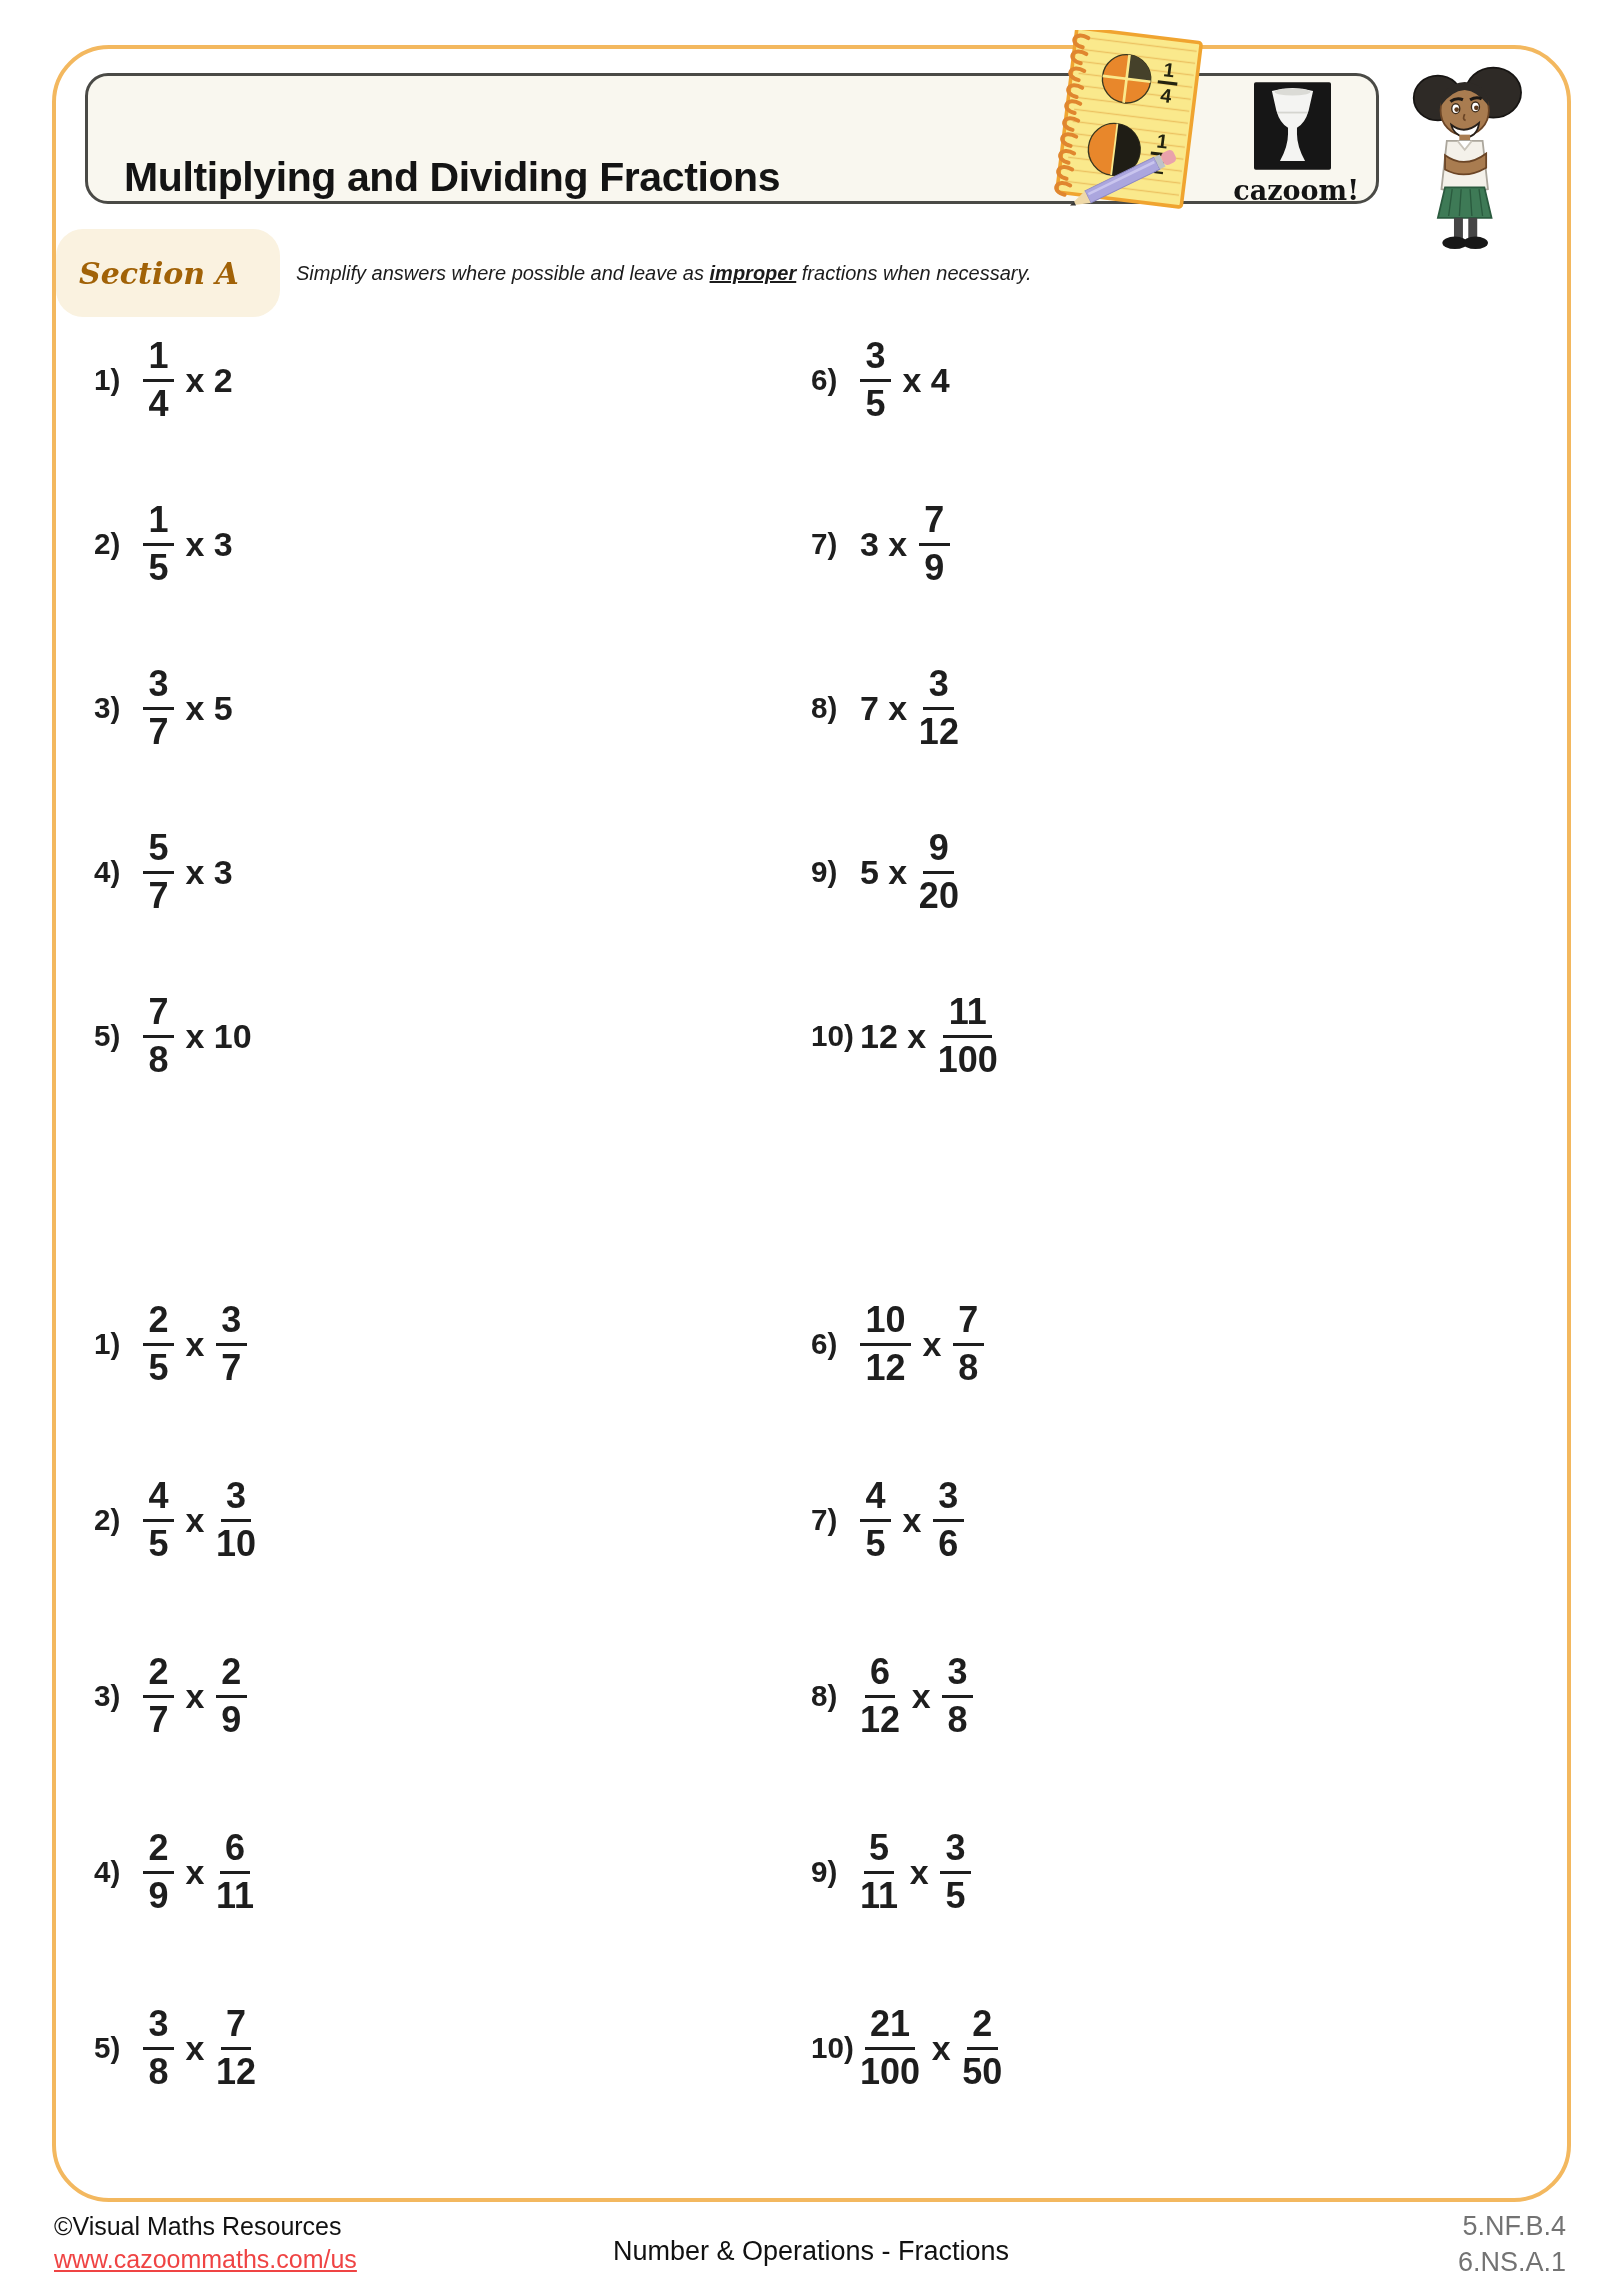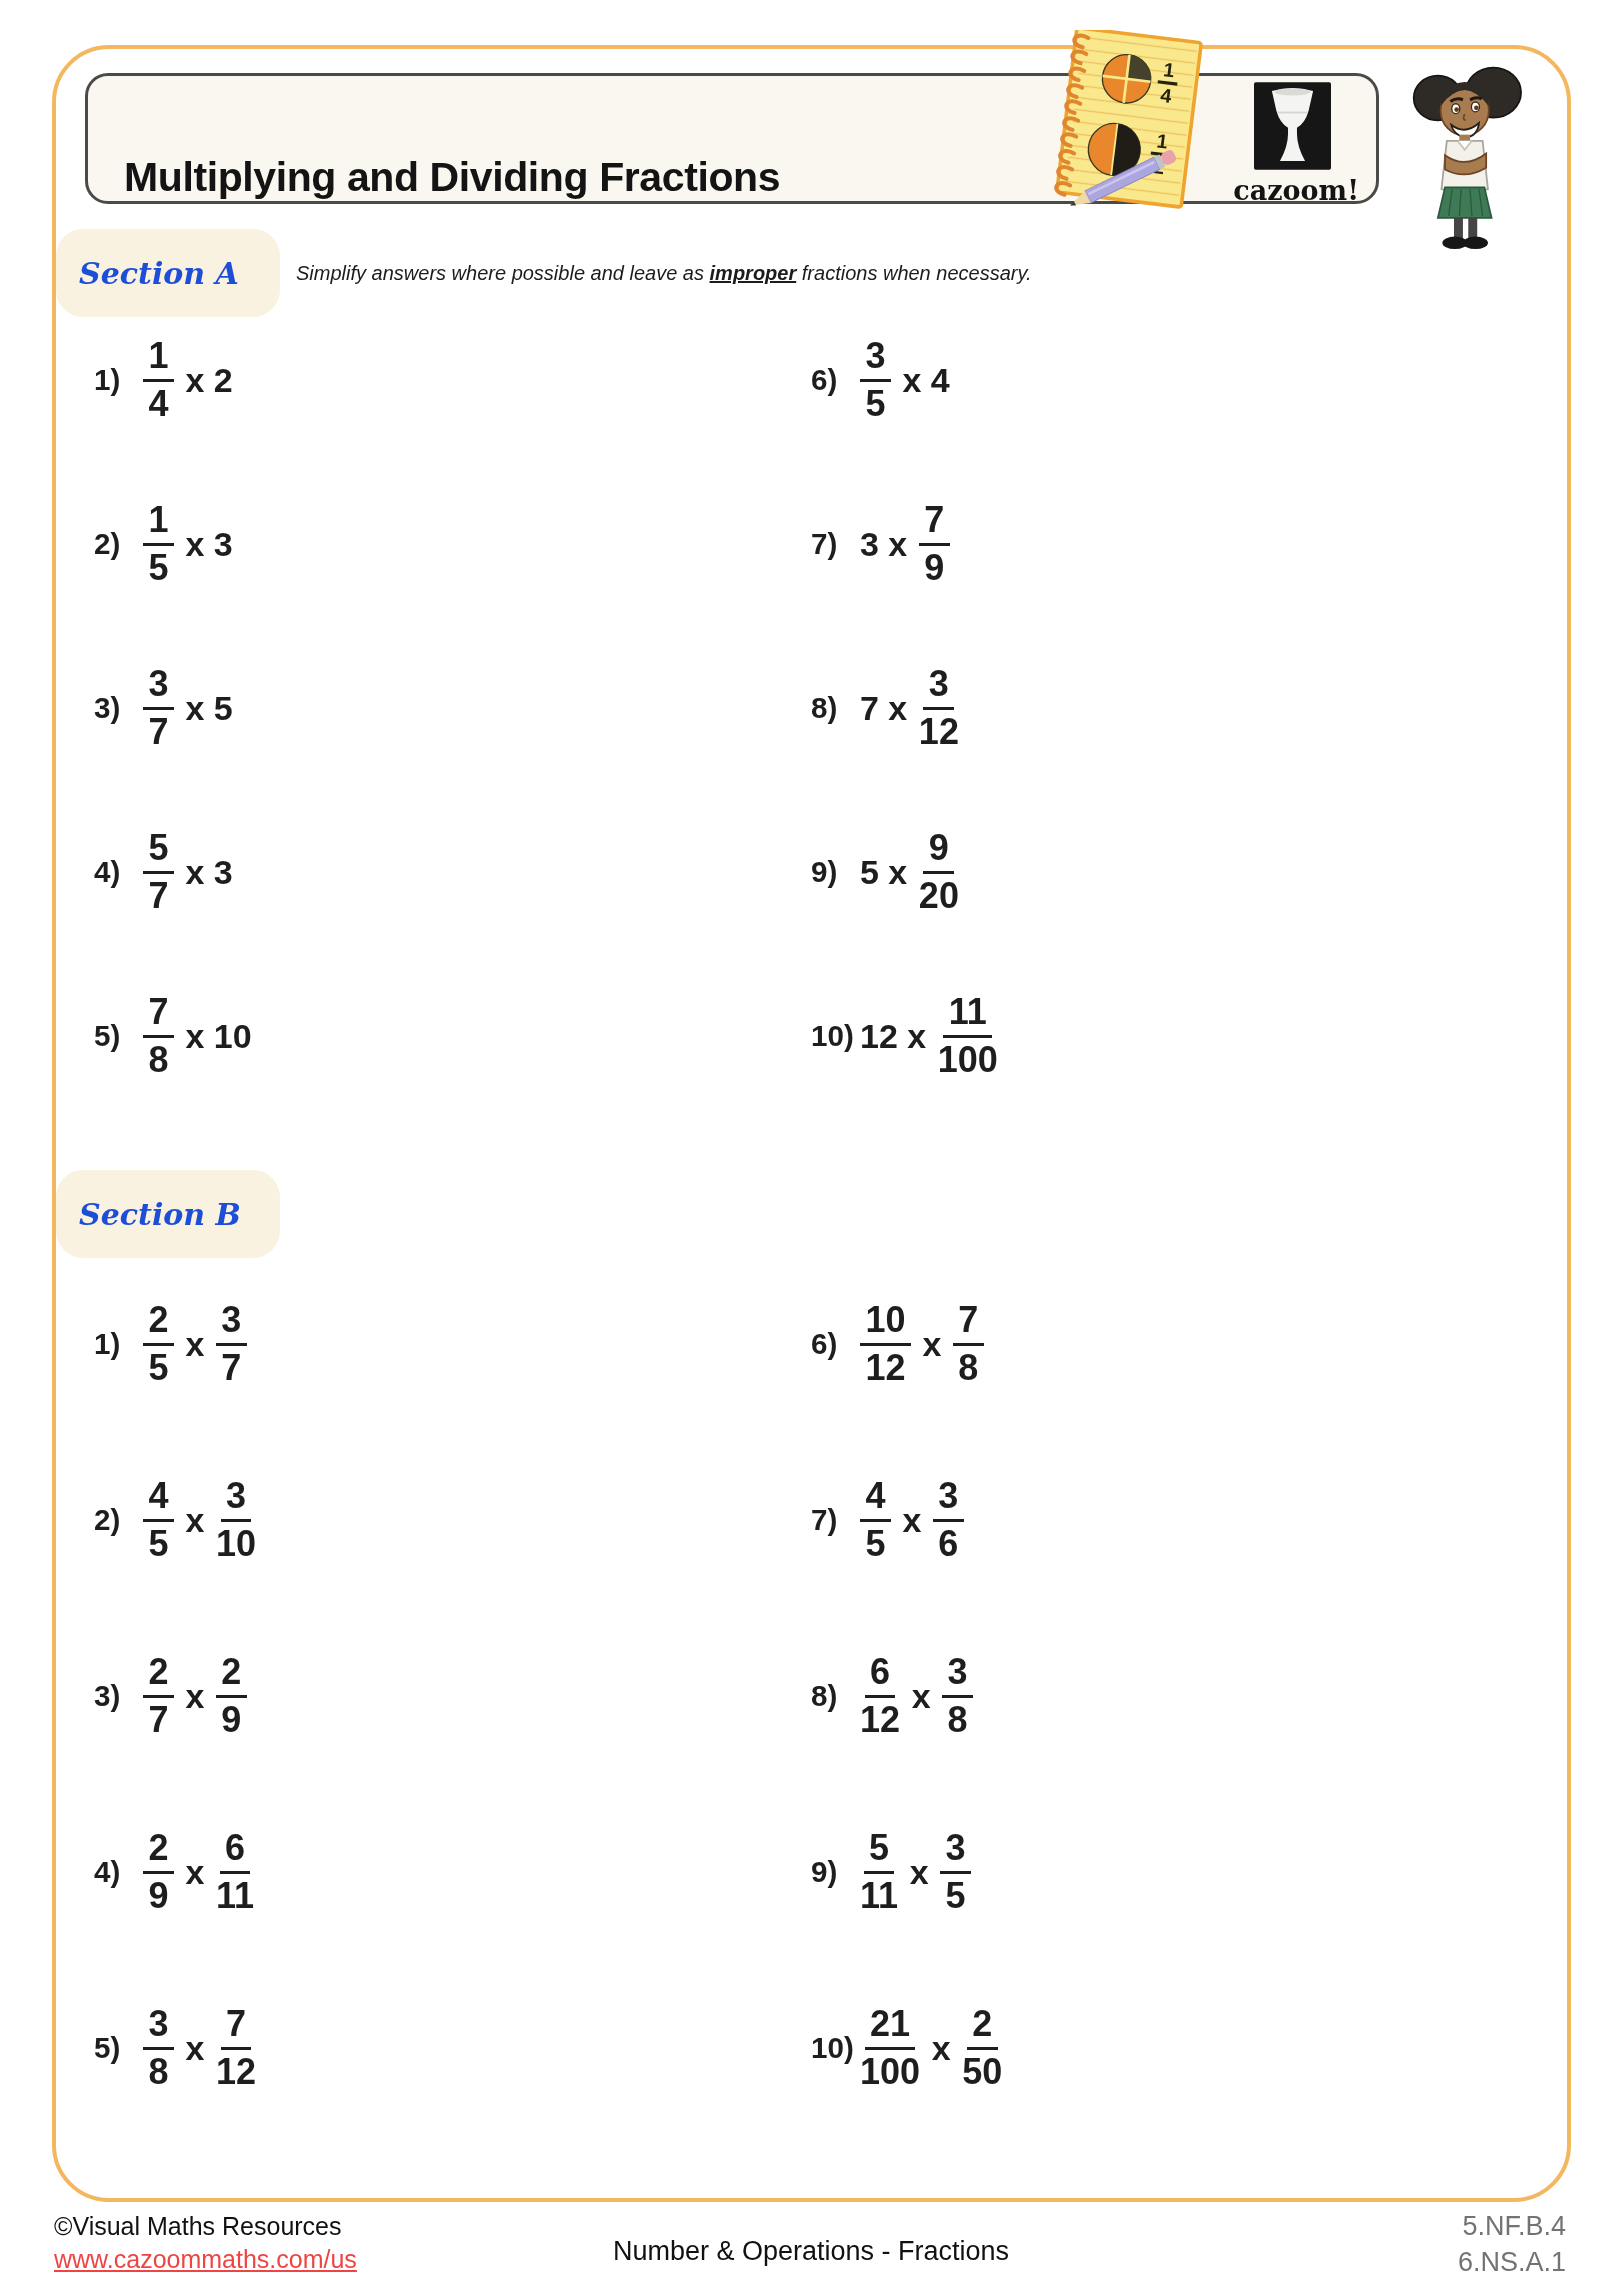--- a/index.html
+++ b/index.html
@@ -19,21 +19,21 @@
   .notebook{position:absolute;left:1039px;top:30px;width:170px;height:188px;}
   .logo{position:absolute;left:1225px;top:82px;width:134px;height:124px;text-align:center;}
   .logo-text{margin-top:1.8px;font-family:"DejaVu Serif",serif;font-weight:800;font-size:27px;
         letter-spacing:0px;color:#141414;text-align:right;}
   .girl{position:absolute;left:1411px;top:64px;width:111px;height:186px;}
   
   .section-head{position:absolute;left:56px;height:88px;display:flex;align-items:center;}
   .sec-blob{width:224px;height:88px;background:#FAF2E0;border-radius:27px;
         display:flex;align-items:center;flex:0 0 auto;}
   .sec-blob span{margin-left:23px;font-family:"DejaVu Serif",serif;font-style:italic;font-weight:700;
-        font-size:30px;color:#1d4ed8;}
+        font-size:30px;color:#a16207;}
   .sec-instr{margin-left:16px;font-family:Liberation Sans, sans-serif;font-style:italic;font-size:20px;
         color:#1c1c1c;white-space:nowrap;}
   .sec-instr .emph{font-weight:700;text-decoration:underline;}
   
   .problems{position:absolute;}
   .prob{display:flex;align-items:center;height:var(--rowh);}
   .pnum{font-size:29.6px;font-weight:700;min-width:49px;color:#1e1e1e;}
   .pexpr{display:flex;align-items:center;gap:11.6px;font-size:34px;font-weight:700;color:#1e1e1e;}
   .frac{display:inline-flex;flex-direction:column;align-items:center;font-size:36px;line-height:1.0;}
   .fnum{padding:0 5.4px 4.5px;border-bottom:3.6px solid #1e1e1e;}
@@ -252,23 +252,20 @@
           <span class="ptext">12 x</span>
           <span class="frac">
             <span class="fnum">11</span>
             <span class="fden">100</span>
           </span>
         </span>
   </div>
 </div>
 
   <div class="section-head" style="top:1170px">
-    <div class="sec-blob">
-      <span>Section B</span>
-    </div>
   </div>
 
   <div class="problems rows-b" style="left:94px;top:1256px;">
   <div class="prob">
     <span class="pnum">1)</span>
     <span class="pexpr">
           <span class="frac">
             <span class="fnum">2</span>
             <span class="fden">5</span>
           </span>

